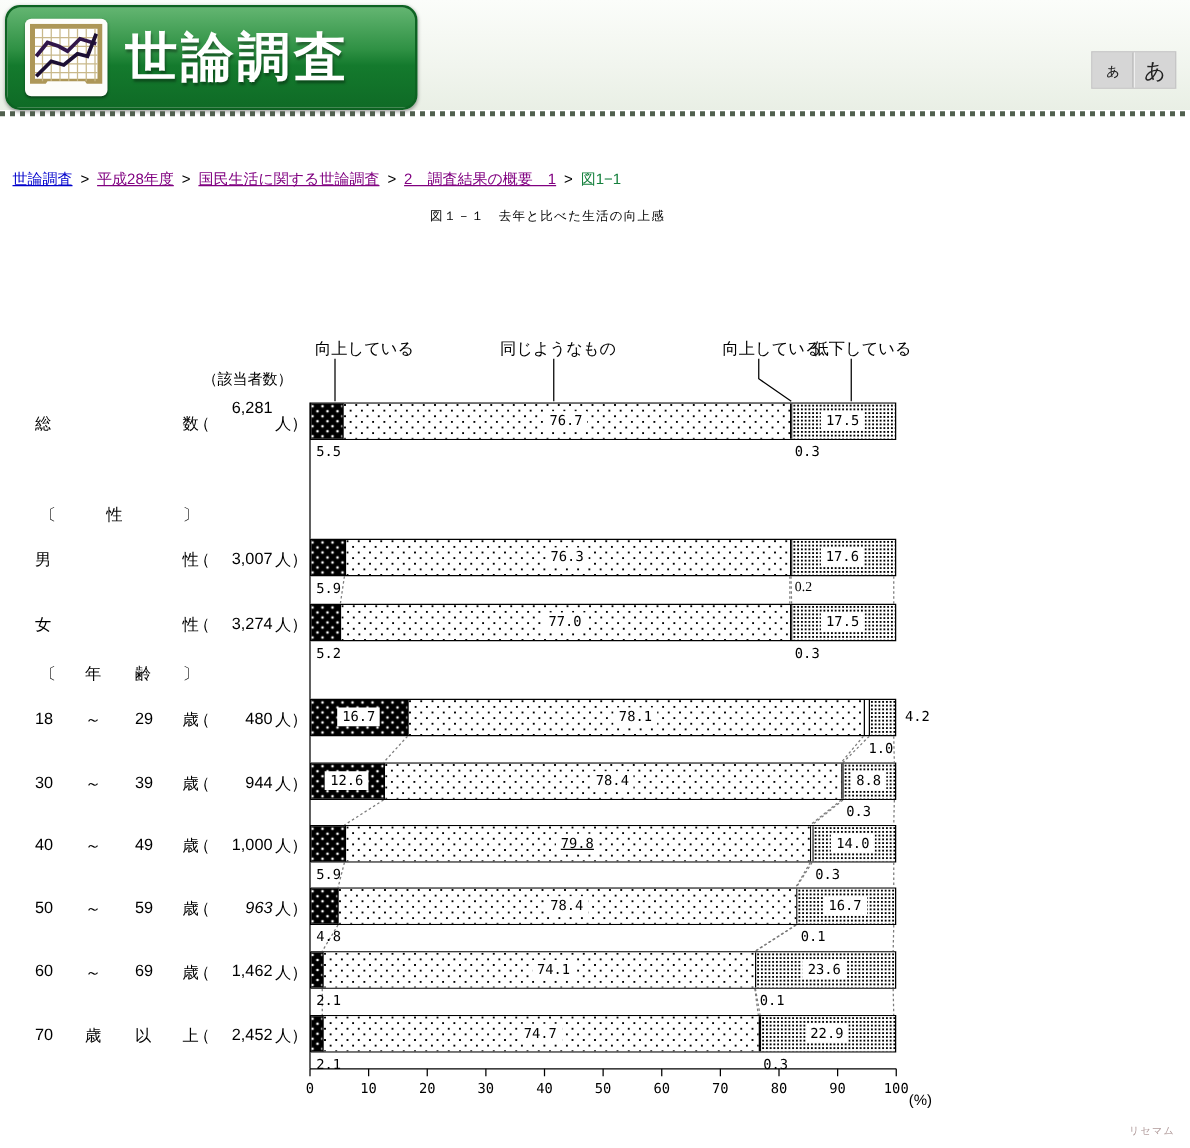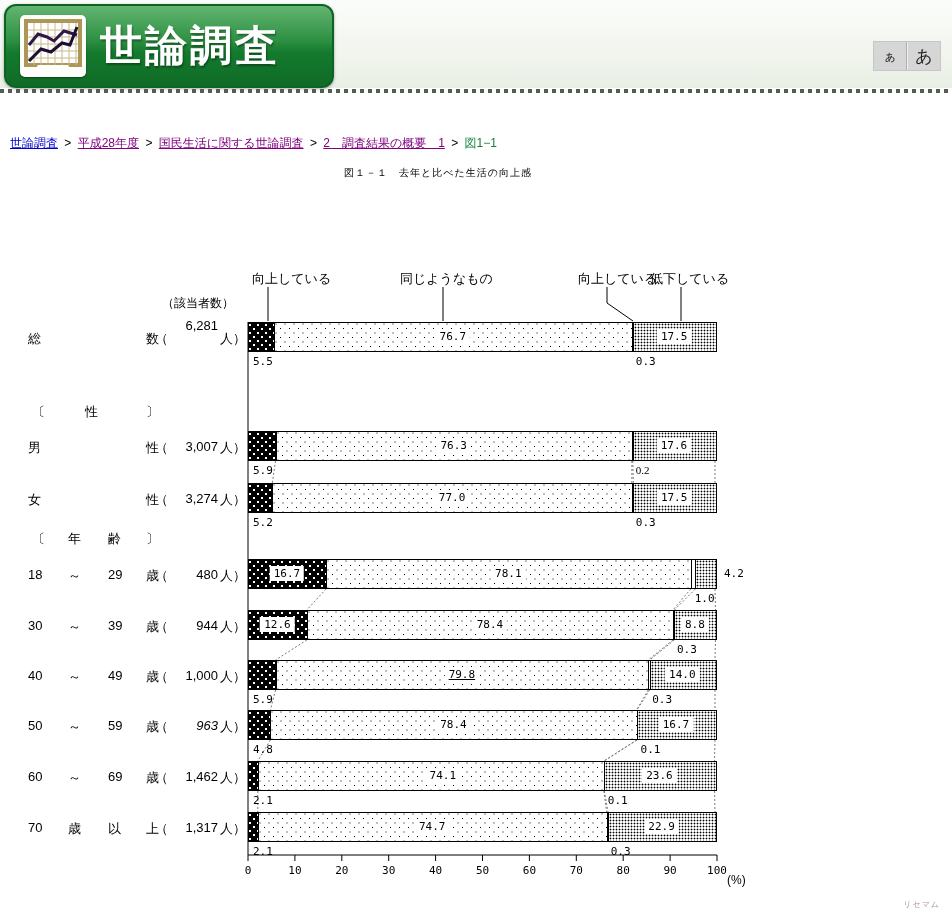--- a/index.html
+++ b/index.html
@@ -306,21 +306,21 @@
       </div>
       <div class="abs val" style="left: 253px; top: 795px;">2.1</div>
       <div class="abs val val-box" style="left: 430.83px; top: 768px; transform: translateX(-50%); margin-left: 12px;">74.1</div>
       <div class="abs val" style="left: 607.854px; top: 795px;">0.1</div>
       <div class="abs val val-box" style="left: 659.427px; top: 768px; transform: translateX(-50%);">23.6</div>
       <div class="abs lbl-char" style="left: 28px; top: 820px;">70</div>
       <div class="abs lbl-char" style="left: 68px; top: 820px;">歳</div>
       <div class="abs lbl-char" style="left: 108px; top: 820px;">以</div>
       <div class="abs lbl-char" style="left: 146px; top: 820px;">上</div>
       <div class="abs lbl-char" style="left: 155px; top: 820px;">（</div>
-      <div class="abs cnt" style="left: 160px; top: 820px; width: 58px;">1,317</div>
+      <div class="abs cnt" style="left: 160px; top: 820px; width: 58px;">2,452</div>
       <div class="abs lbl-char" style="left: 220px; top: 820px;">人）</div>
       <div class="abs bar" style="left: 248px; top: 812px;">
         <div class="seg p0 b" style="left: 0px; width: 9.807px;"></div>
         <div class="seg p1 b" style="left: 9.807px; width: 348.849px;"></div>
         <div class="seg p2 b" style="left: 358.656px; width: 1.401px;"></div>
         <div class="seg p3" style="left: 360.057px; width: 106.943px;"></div>
       </div>
       <div class="abs val" style="left: 253px; top: 846px;">2.1</div>
       <div class="abs val val-box" style="left: 432.231px; top: 819px; transform: translateX(-50%);">74.7</div>
       <div class="abs val" style="left: 610.656px; top: 846px;">0.3</div>

